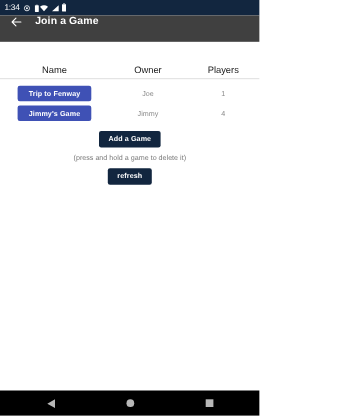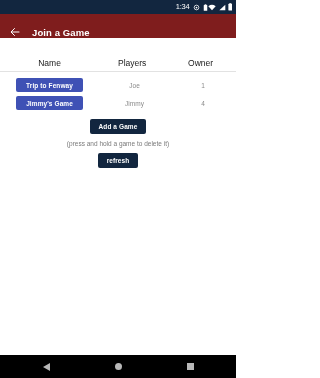--- a/index.html
+++ b/index.html
@@ -14,21 +14,21 @@
     overflow: hidden;
     position: relative;
   }
 
   
   .status-bar {
     height: 14px;
     background: #12263F;
     display: flex;
     align-items: center;
-    justify-content: flex-end;
+    justify-content: flex-start;
     padding: 0 4px;
     box-sizing: border-box;
   }
   .status-left {
     display: flex;
     align-items: center;
     gap: 3px;
   }
   .status-clock {
     color: #ffffff;
@@ -41,23 +41,23 @@
     align-items: center;
     gap: 2px;
   }
   .sb-icon {
     display: block;
   }
 
   
   .app-bar {
     height: 24px;
-    background: #7f1d1d;
-    display: flex;
-    align-items: flex-end;
+    background: #404040;
+    display: flex;
+    align-items: flex-start;
     padding: 0 9px;
     box-sizing: border-box;
     gap: 11px;
   }
   .back-arrow {
     width: 12px;
     height: 12px;
     display: flex;
     align-items: center;
     justify-content: center;
@@ -220,22 +220,22 @@
       <path d="M20 12 H5 M11 5 L4 12 L11 19" fill="none" stroke="#ffffff" stroke-width="2" stroke-linecap="round" stroke-linejoin="round"></path>
     </svg>
   </div>
   <div class="app-title">Join a Game</div>
 </div>
 
 <div class="content">
 
   <div class="table-head">
     <div class="th col-name">Name</div>
+    <div class="th col-owner">Owner</div>
     <div class="th col-players">Players</div>
-    <div class="th col-owner">Owner</div>
   </div>
 
   <div class="table-body">
 
     <div class="game-row">
       <div class="cell-wrap-name">
         <button class="game-btn">Trip to Fenway</button>
       </div>
       <div class="td col-owner">Joe</div>
       <div class="td col-players">1</div>

